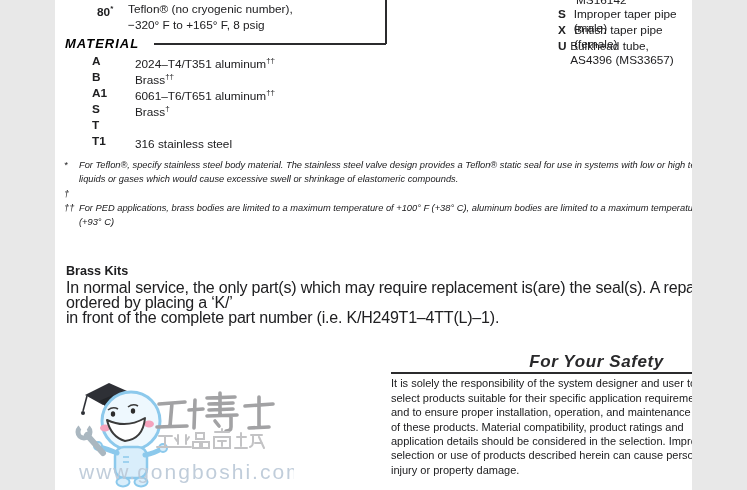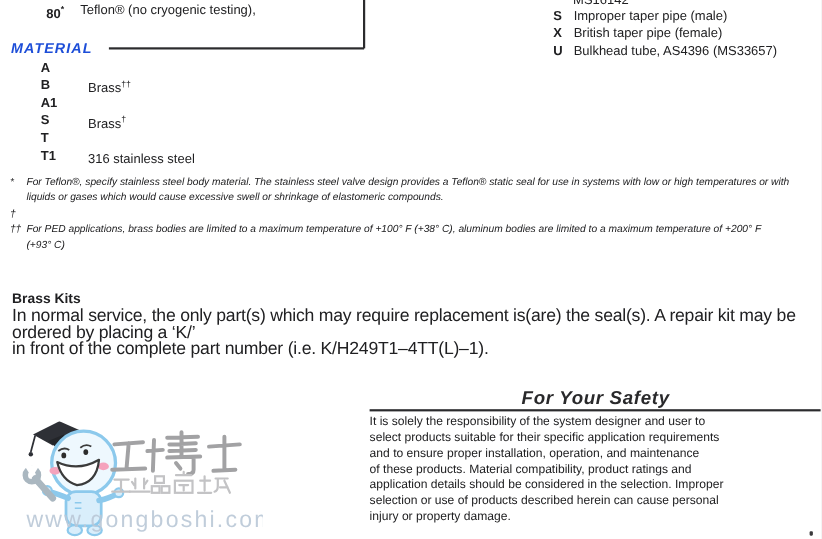--- a/index.html
+++ b/index.html
@@ -1,36 +1,36 @@
 <!DOCTYPE html>
 <html><head>
 <meta charset="utf-8">
 <style>
   html,body{margin:0;padding:0;background:#e8e8e8;}
   .page{
     position:relative;
-    width:747px;height:490px;
+    width:637px;height:490px;
     margin:0 auto;
     background:#ffffff;
     overflow:hidden;
     font-family:"Liberation Sans","DejaVu Sans",sans-serif;
     color:#202022;
   }
   
   .seal-block{position:absolute;left:42px;top:1px;display:flex;font-size:11.8px;line-height:16px;}
   .seal-code{font-weight:bold;width:31px;}
   .seal-code sup{font-size:8px;}
   .seal-lines{white-space:nowrap;}
   .seal-vline{position:absolute;left:330px;top:0;width:1.5px;height:44px;background:#2b2b2d;}
   .material-rule{position:absolute;left:99px;top:43px;width:232px;height:1.5px;background:#2b2b2d;}
   
   .material-heading{
     position:absolute;left:10px;top:36px;
     font-size:13px;font-weight:bold;font-style:italic;
-    letter-spacing:1px;color:#1d4ed8;
+    letter-spacing:1px;color:#000000;
   }
   .material-list{position:absolute;left:37px;top:54px;}
   .mat-row{display:flex;height:16.1px;font-size:11.8px;line-height:14px;}
   .mat-code{font-weight:bold;width:43px;}
   .mat-desc sup{font-size:8px;}
   
   .conn-partial-clip{position:absolute;left:521px;top:0;height:6px;width:120px;overflow:hidden;}
   .conn-partial-clip>div{margin-top:-7px;font-size:11.8px;}
   .conn-list{position:absolute;left:503px;top:7px;}
   .conn-row{display:flex;height:16.1px;font-size:11.8px;line-height:14px;}
@@ -57,37 +57,40 @@
   .page-mark{position:absolute;left:736px;top:483px;width:3px;height:4px;background:#3a3a3c;border-radius:1px;}
 </style>
 </head>
 <body>
 
 <div class="page">
 
   <div class="seal-block">
     <span class="seal-code"><span>80</span><sup>*</sup></span>
     <span class="seal-lines">
-      <div>Teflon® (no cryogenic testing),</div>
+      <div>Teflon® (no cryogenic number),</div>
+      <div>−320° F to +165° F, 8 psig</div>
     </span>
   </div>
   <div class="seal-vline"></div>
   <div class="material-rule"></div>
 
   <div class="material-heading">MATERIAL</div>
   <div class="material-list">
     <div class="mat-row">
         <span class="mat-code">A</span>
+        <span class="mat-desc"><span>2024–T4/T351 aluminum</span><sup>††</sup></span>
       </div>
       <div class="mat-row">
         <span class="mat-code">B</span>
         <span class="mat-desc"><span>Brass</span><sup>††</sup></span>
       </div>
       <div class="mat-row">
         <span class="mat-code">A1</span>
+        <span class="mat-desc"><span>6061–T6/T651 aluminum</span><sup>††</sup></span>
       </div>
       <div class="mat-row">
         <span class="mat-code">S</span>
         <span class="mat-desc"><span>Brass</span><sup>†</sup></span>
       </div>
       <div class="mat-row">
         <span class="mat-code">T</span>
       </div>
       <div class="mat-row">
         <span class="mat-code">T1</span>

